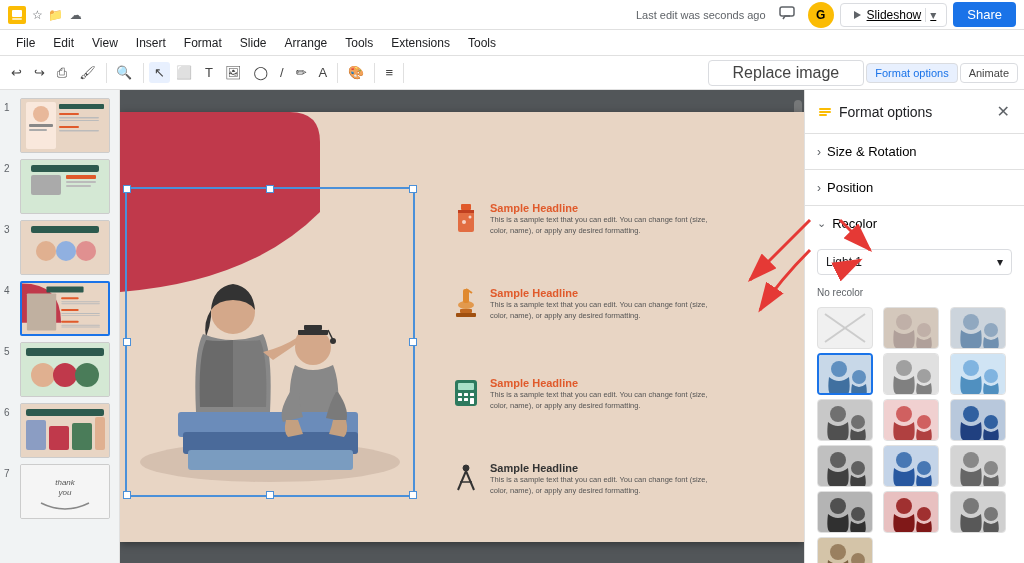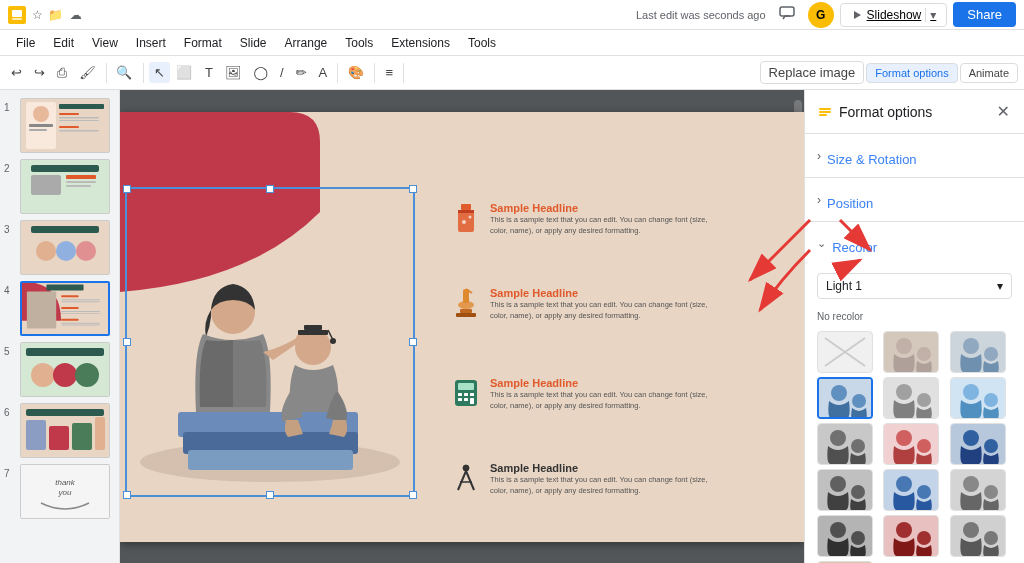--- a/index.html
+++ b/index.html
@@ -21,36 +21,36 @@
     .toolbar-separator { width: 1px; height: 20px; background: #e0e0e0; margin: 0 3px; }
     .toolbar-highlight { background: #e8f0fe; border-radius: 3px; }
 
     
     #main { display: flex; height: calc(563px - 90px); }
 
     
     #slides-panel { width: 120px; background: #f1f3f4; overflow-y: auto; padding: 8px 4px; border-right: 1px solid #e0e0e0; }
     .slide-thumb { display: flex; align-items: flex-start; gap: 4px; margin-bottom: 6px; cursor: pointer; }
     .slide-num { font-size: 10px; color: #5f6368; min-width: 12px; margin-top: 4px; }
-    .slide-img { width: 90px; height: 55px; background: #e8d5c4; border: 1px solid #ccc; border-radius: 2px; overflow: hidden; display: flex; align-items: flex-end; justify-content: center; font-size: 7px; color: #666; }
+    .slide-img { width: 90px; height: 55px; background: #e8d5c4; border: 1px solid #ccc; border-radius: 2px; overflow: hidden; display: flex; align-items: flex-start; justify-content: center; font-size: 7px; color: #666; }
     .slide-thumb.active .slide-img { border: 2px solid #1a73e8; }
 
     
     #canvas-area { flex: 1; background: #525659; display: flex; align-items: center; justify-content: center; overflow: hidden; position: relative; }
     #slide-canvas { width: 690px; height: 430px; background: #e8d5c4; position: relative; overflow: hidden; box-shadow: 0 2px 8px rgba(0,0,0,0.4); }
 
     
     #format-panel { width: 220px; background: #fff; border-left: 1px solid #e0e0e0; overflow-y: auto; }
     .format-header { display: flex; align-items: center; justify-content: space-between; padding: 10px 12px; border-bottom: 1px solid #e0e0e0; }
     .format-title { font-size: 14px; color: #202124; font-weight: 500; }
     .close-btn { background: none; border: none; cursor: pointer; color: #5f6368; font-size: 16px; padding: 2px; }
 
     .format-section { border-bottom: 1px solid #e0e0e0; }
     .format-section-header { display: flex; align-items: center; padding: 10px 12px; cursor: pointer; gap: 6px; }
-    .section-title { font-size: 13px; color: #3b82f6; margin-top: 8px; }
+    .section-title { font-size: 13px; color: #000000; }
 
     .recolor-section { padding: 8px 12px; }
     .recolor-dropdown { width: 100%; border: 1px solid #dadce0; border-radius: 4px; padding: 5px 8px; font-size: 12px; color: #202124; background: #fff; cursor: pointer; display: flex; align-items: center; justify-content: space-between; margin-bottom: 10px; }
 
     .recolor-grid { display: grid; grid-template-columns: repeat(3, 1fr); gap: 4px; }
     .recolor-item { width: 56px; height: 42px; border-radius: 4px; cursor: pointer; overflow: hidden; position: relative; border: 1px solid #e0e0e0; }
 
     
     ::-webkit-scrollbar { width: 6px; }
     ::-webkit-scrollbar-track { background: #f1f1f1; }
@@ -126,21 +126,21 @@
   <button class="toolbar-btn">◯</button>
   <button class="toolbar-btn">/</button>
   <button class="toolbar-btn">✏</button>
   <button class="toolbar-btn">A</button>
   <div class="toolbar-separator"></div>
   <button class="toolbar-btn">🎨</button>
   <div class="toolbar-separator"></div>
   <button class="toolbar-btn">≡</button>
   <div class="toolbar-separator"></div>
   <div style="flex:1"></div>
-  <button class="toolbar-btn" style="font-size:13px;border:1px solid #dadce0;border-radius:4px;padding:3px 8px;margin-left:20px;">Replace image</button>
+  <button class="toolbar-btn" style="font-size:16px;border:1px solid #dadce0;border-radius:4px;padding:3px 24px;margin-left:20px;">Replace image</button>
   <button class="toolbar-btn toolbar-highlight" style="font-size:11px;border:1px solid #dadce0;border-radius:4px;padding:3px 8px;background:#e8f0fe;color:#1a73e8;">Format options</button>
   <button class="toolbar-btn" style="font-size:11px;border:1px solid #dadce0;border-radius:4px;padding:3px 8px;">Animate</button>
 </div>
 
 <div id="main">
 
   <div id="slides-panel">
 
     <div class="slide-thumb">
       <span class="slide-num">1</span>

